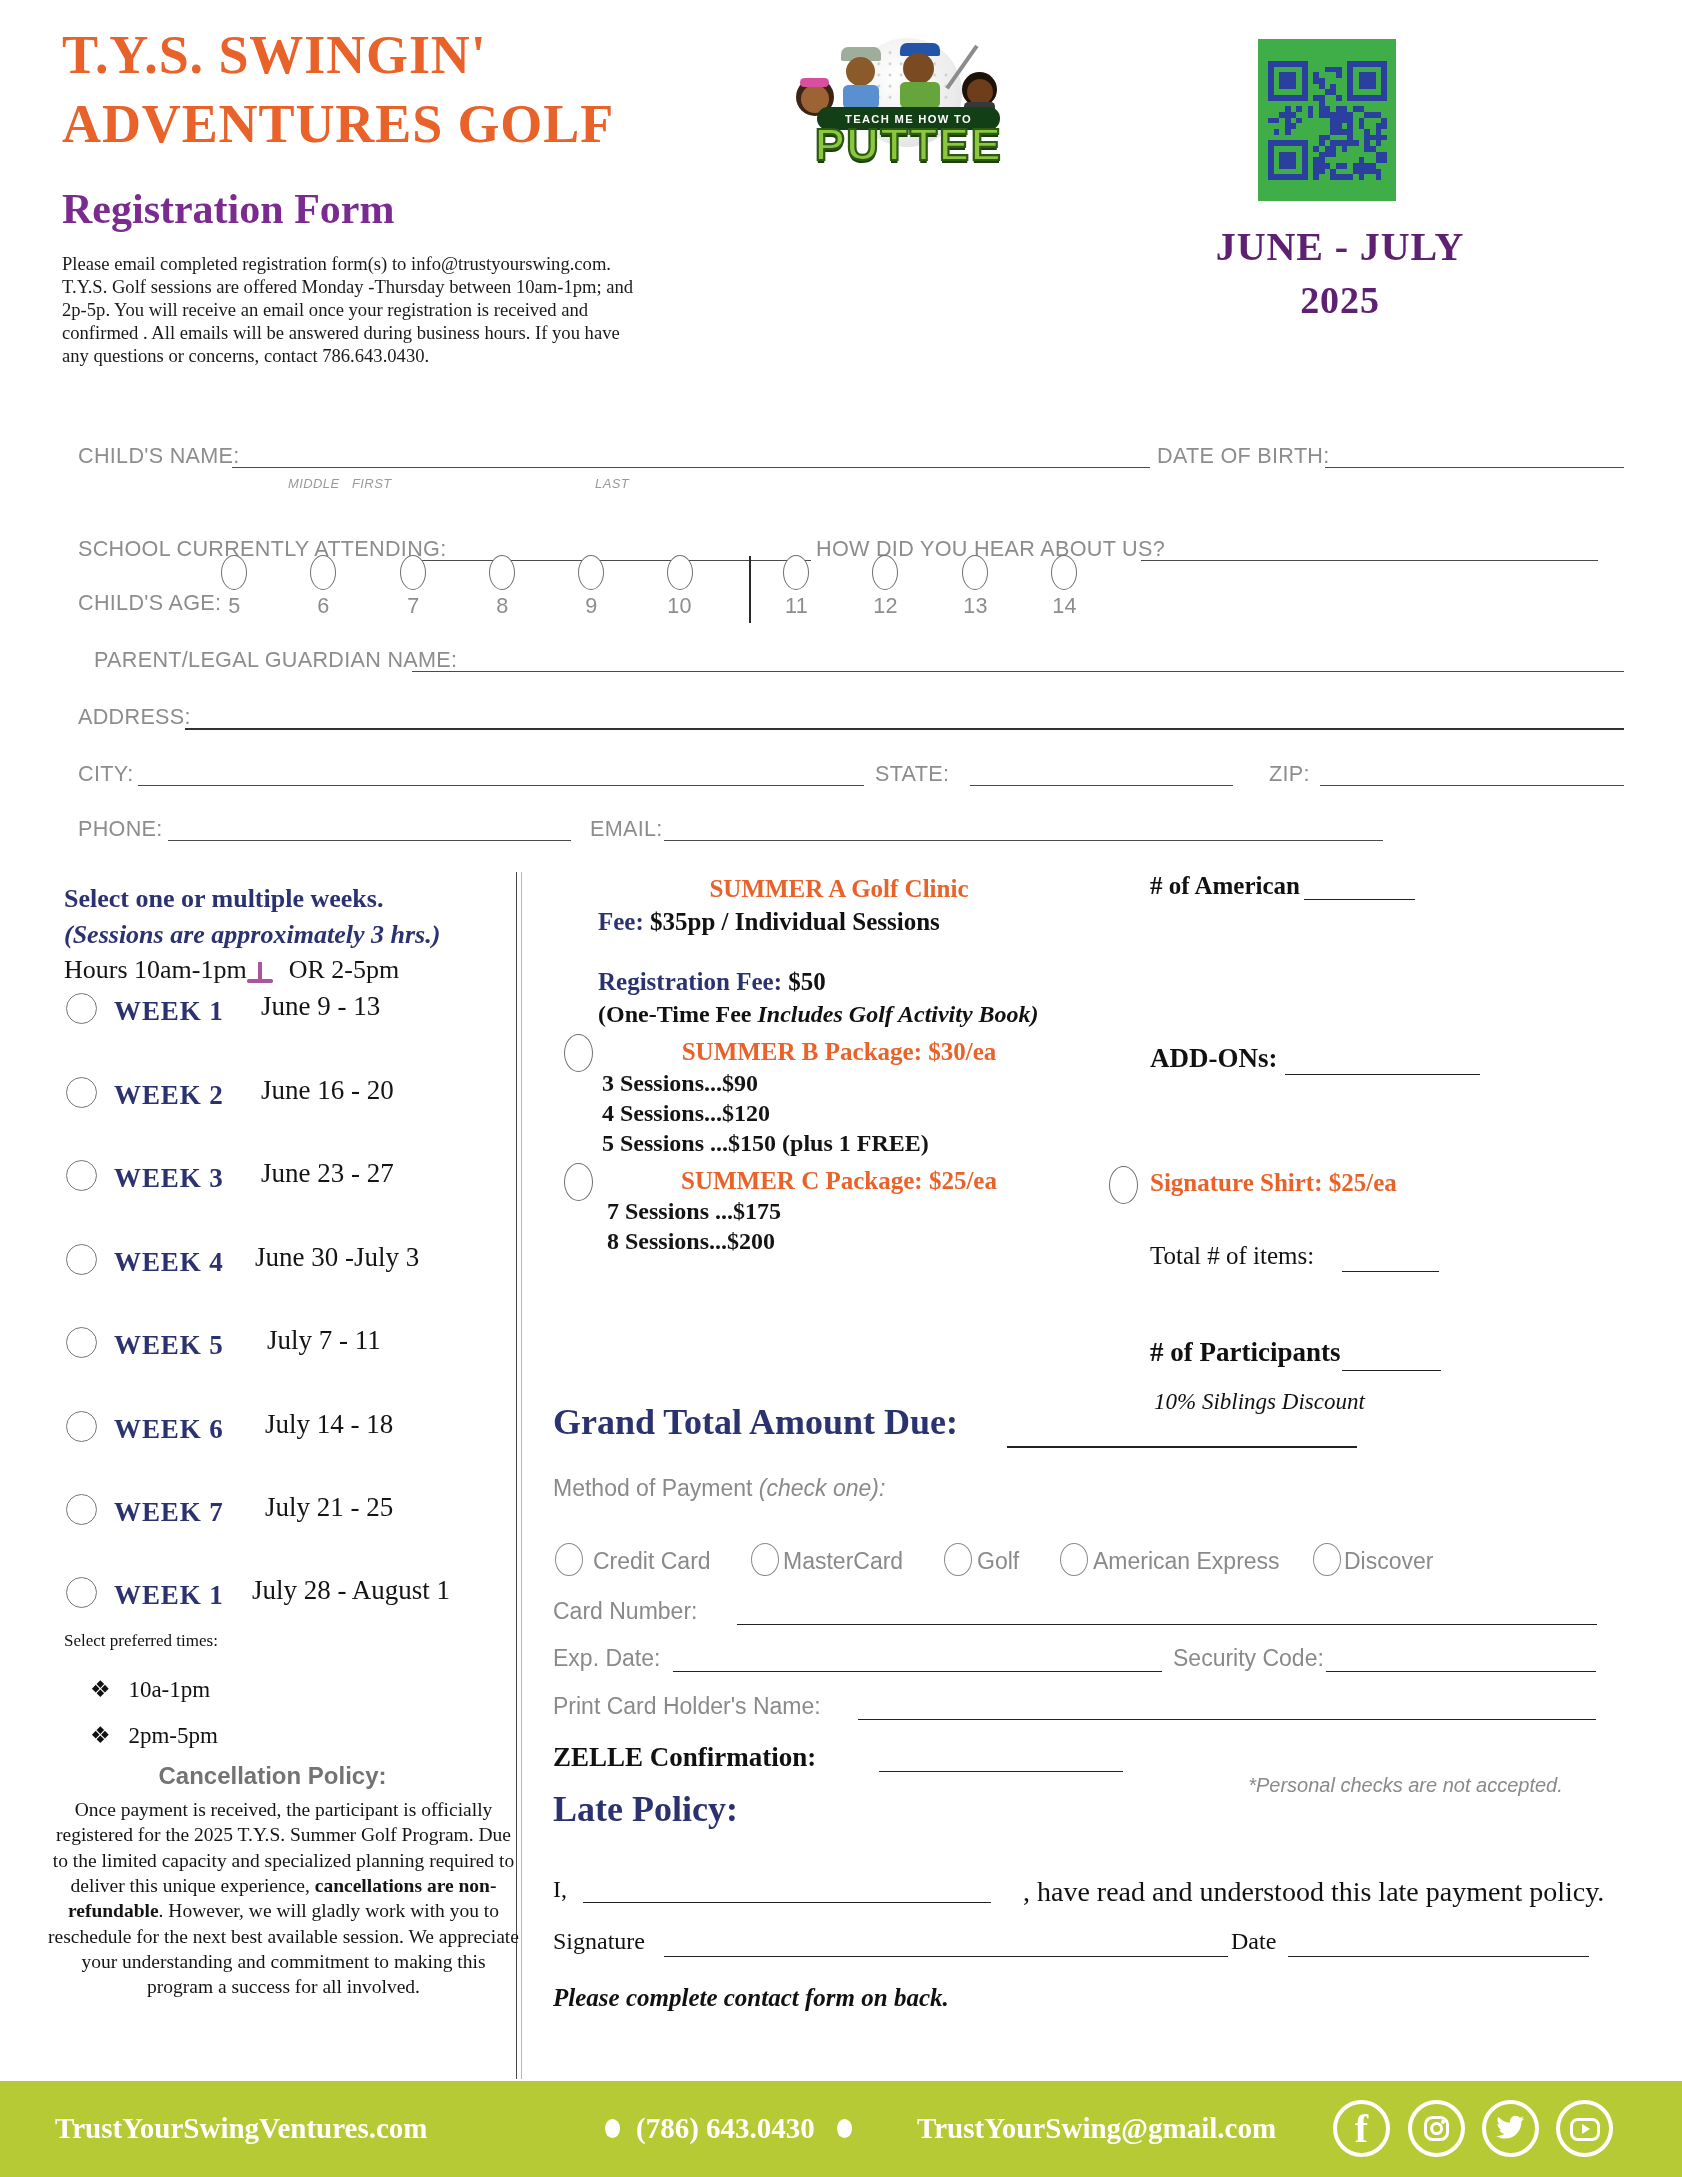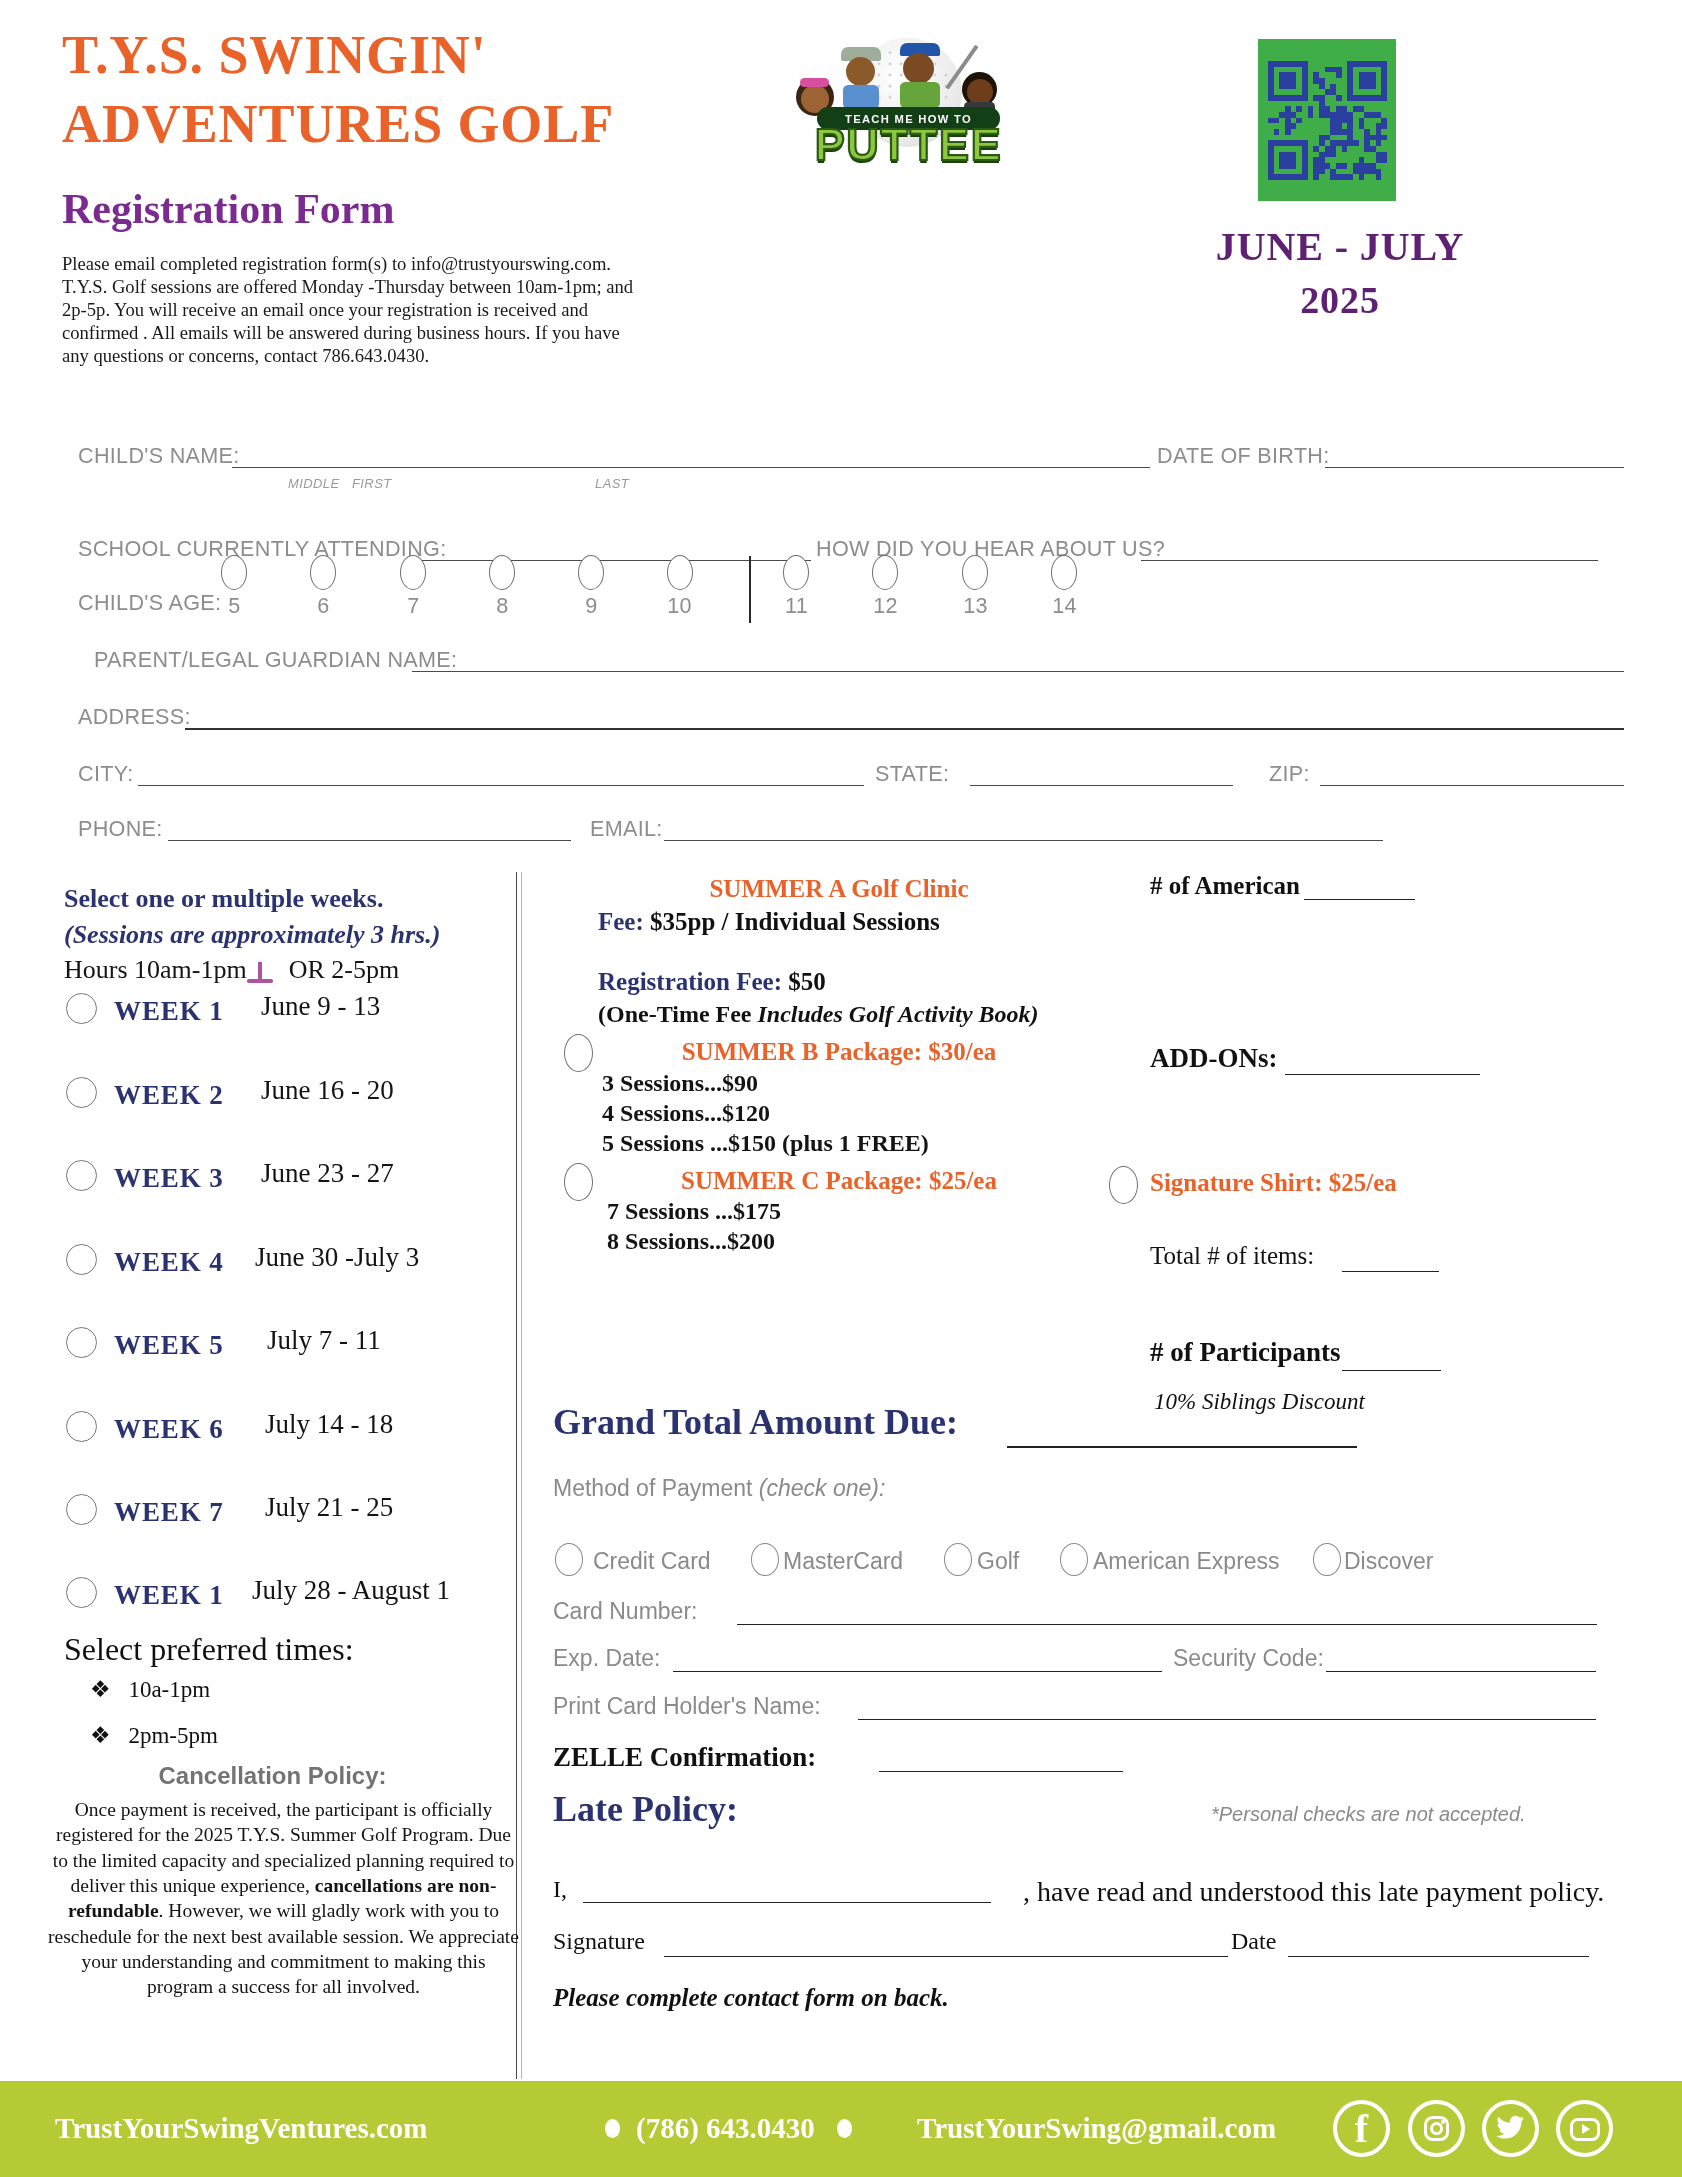--- a/index.html
+++ b/index.html
@@ -342,21 +342,21 @@
     <span class="wradio" style="left:0;top:1.7px;"></span>
     <span class="abs wlabel" style="left:48px;top:5.2px;">WEEK 7</span>
     <span class="abs wdates" style="left:199px;top:0;">July 21 - 25</span>
   </div>
   <div class="abs" style="left:66px;top:1575px;height:38px;">
     <span class="wradio" style="left:0;top:1.7px;"></span>
     <span class="abs wlabel" style="left:48px;top:5.2px;">WEEK 1</span>
     <span class="abs wdates" style="left:186px;top:0;">July 28 - August 1</span>
   </div>
 
-  <div class="abs serif" style="left:64px;top:1631px;font-size:32px;">Select preferred times:</div>
+  <div class="abs serif" style="left:64px;top:1631px;font-size:17px;">Select preferred times:</div>
   <div class="abs serif" style="left:90px;top:1676px;font-size:23px;">
     <span>❖</span>
     <span style="margin-left:12px;">10a-1pm</span>
   </div>
   <div class="abs serif" style="left:90px;top:1722px;font-size:23px;">
     <span>❖</span>
     <span style="margin-left:12px;">2pm-5pm</span>
   </div>
 
   <div class="abs sans b red center" style="left:52px;top:1762px;width:441px;font-size:24px;">Cancellation Policy:</div>
@@ -428,21 +428,21 @@
   <span class="wline" style="left:673px;top:1671px;width:489px;border-bottom-color:#222;"></span>
   <span class="abs paylbl" style="left:1173px;top:1645px;">Security Code:</span>
   <span class="wline" style="left:1326px;top:1671px;width:270px;border-bottom-color:#222;"></span>
 
   <span class="abs paylbl" style="left:553px;top:1693px;">Print Card Holder's Name:</span>
   <span class="wline" style="left:858px;top:1719px;width:738px;border-bottom-color:#222;"></span>
 
   <div class="abs serif b" style="left:553px;top:1742px;font-size:27px;white-space:nowrap;">ZELLE Confirmation:</div>
   <span class="wline" style="left:879px;top:1771px;width:244px;border-bottom-color:#222;"></span>
 
-  <div class="abs paylbl i" style="left:1211px;top:1774px;width:389px;text-align:left;font-size:20px;margin-top:29px;">*Personal checks are not accepted.</div>
+  <div class="abs paylbl i" style="left:1211px;top:1774px;width:389px;text-align:center;font-size:20px;">*Personal checks are not accepted.</div>
 
   <div class="abs serif b navy" style="left:553px;top:1788px;font-size:36px;white-space:nowrap;">Late Policy:</div>
 
   <span class="abs serif" style="left:553px;top:1876px;font-size:24px;">I,</span>
   <span class="wline" style="left:583px;top:1902px;width:408px;border-bottom-color:#222;"></span>
   <span class="abs serif" style="left:994px;top:1876px;font-size:28px;white-space:nowrap;margin-left:29px;">, have read and understood this late payment policy.</span>
 
   <span class="abs serif" style="left:553px;top:1928px;font-size:24px;">Signature</span>
   <span class="wline" style="left:664px;top:1956px;width:564px;border-bottom-color:#222;"></span>
   <span class="abs serif" style="left:1231px;top:1928px;font-size:24px;">Date</span>

